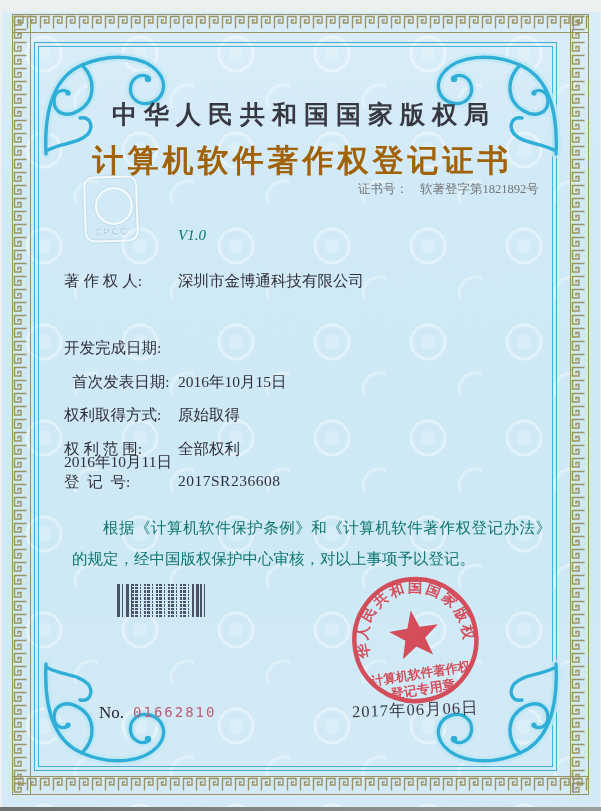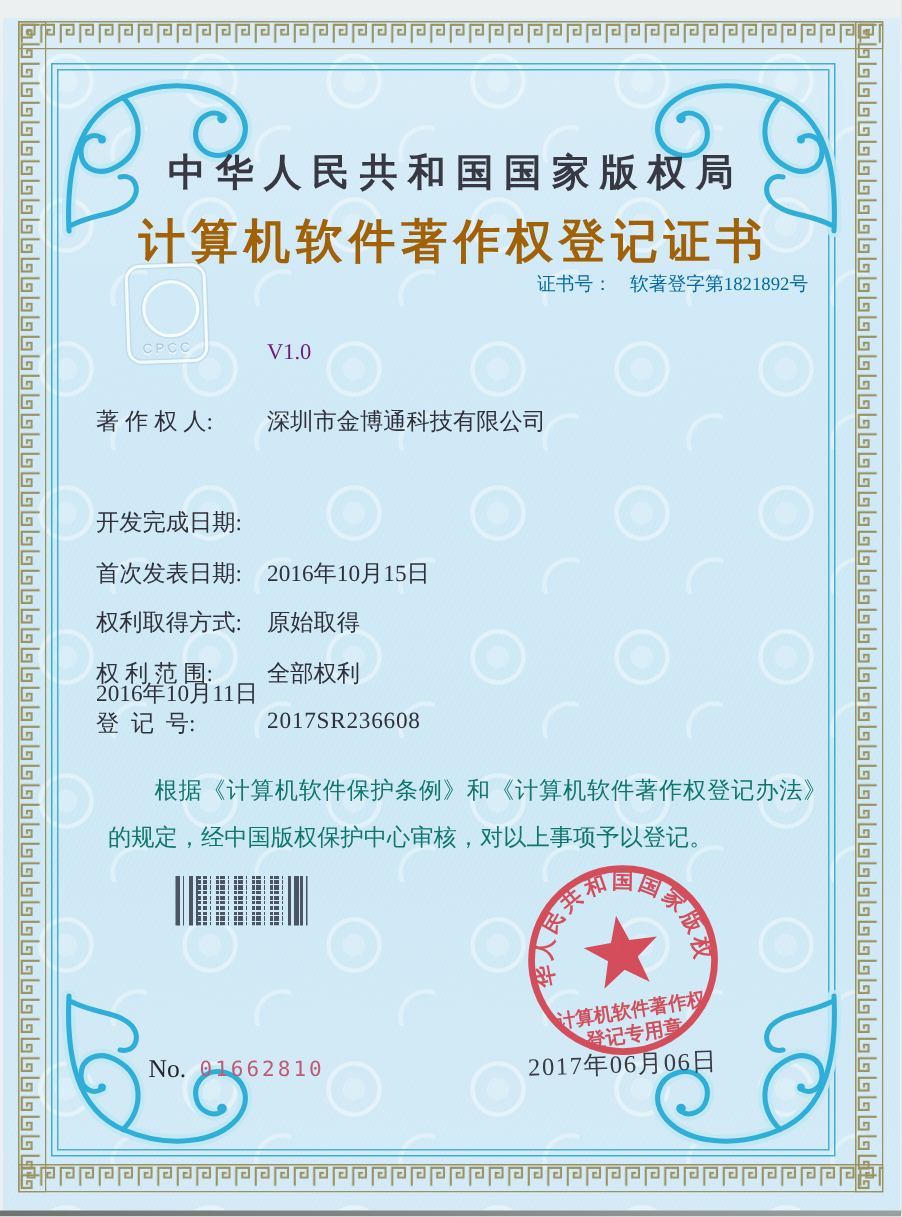--- a/index.html
+++ b/index.html
@@ -36,28 +36,28 @@
   .corner.tl { left:38px; top:46px; }
   .corner.tr { left:432px; top:46px; transform:scaleX(-1); }
   .corner.bl { left:38px; top:660px; transform:scaleY(-1); }
   .corner.br { left:432px; top:660px; transform:scale(-1,-1); }
 
   
   .authority { position:absolute; left:0; right:0; top:98px; text-align:center;
     font-size:25px; font-weight:600; letter-spacing:7px; text-indent:7px; color:#383842; }
   .cert-title { position:absolute; left:0; right:0; top:140px; text-align:center;
     font-size:31px; font-weight:700; letter-spacing:4px; text-indent:4px; color:#a16207; }
-  .certno { position:absolute; left:358px; top:181px; font-size:12.5px; color:#0369a1; }
+  .certno { position:absolute; left:358px; top:181px; font-size:12.5px; color:#737373; }
   .certno .lab { margin-right:12px; }
 
   .row { position:absolute; left:64px; display:flex; font-size:15.5px; color:#30303a; }
   .row .lab { white-space:pre; width:114px; flex:0 0 114px; }
   .row .val { white-space:pre; }
-  .r0 { top:205px; } .v2 { position:absolute; left:178px; top:227px; font-size:15px; color:#701a75; }
-  .r1 { top:271px; } .r2 { top:338px;flex-direction:column; } .r3 { top:372px; }
+  .r0 { top:205px; } .v2 { position:absolute; left:178px; top:227px; font-size:15px; color:#0f766e;font-style:italic; }
+  .r1 { top:271px; } .r2 { top:338px;flex-direction:column; } .r3 { top:372px;text-align:center; }
   .r4 { top:405px; } .r5 { top:439px; } .r6 { top:472px; }
   .r6 .val { font-family:"Liberation Serif","DejaVu Serif",serif; letter-spacing:.5px; }
 
   .statement { position:absolute; left:72px; top:512px; width:479px; font-size:15.5px;
     line-height:31px; text-align:justify; text-indent:2em; color:#0f766e; }
 
   
   .barcode { position:absolute; left:117px; top:584px; width:88px; height:33px; display:flex; opacity:.88; }
   .bc-left { width:15px; background:repeating-linear-gradient(90deg,#39404e 0 3px,#cfe9f6 3px 5px,#39404e 5px 6px,#cfe9f6 6px 9px); }
   .bc-mid { flex:1;

